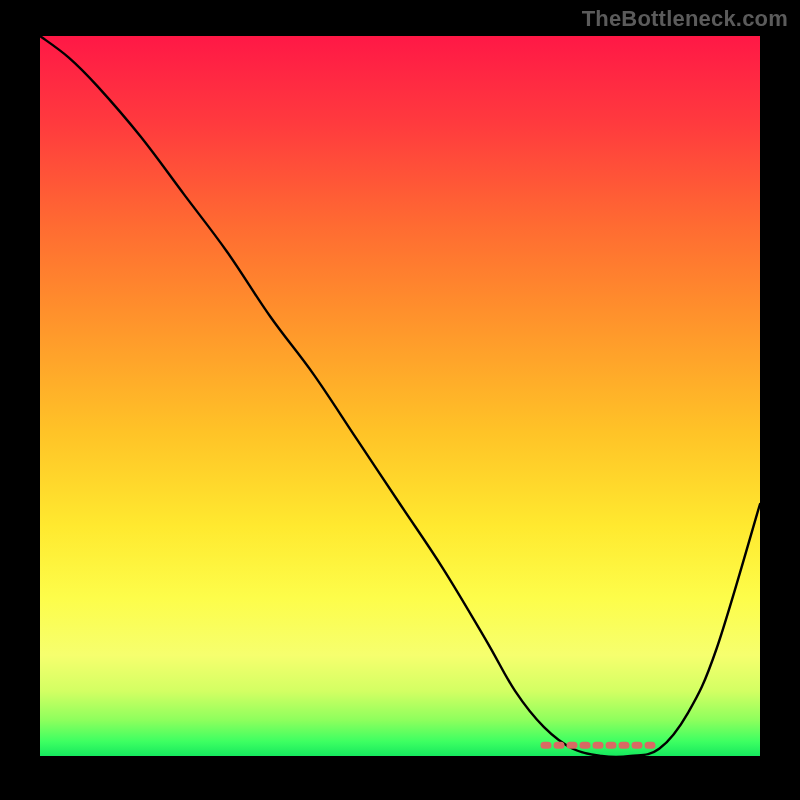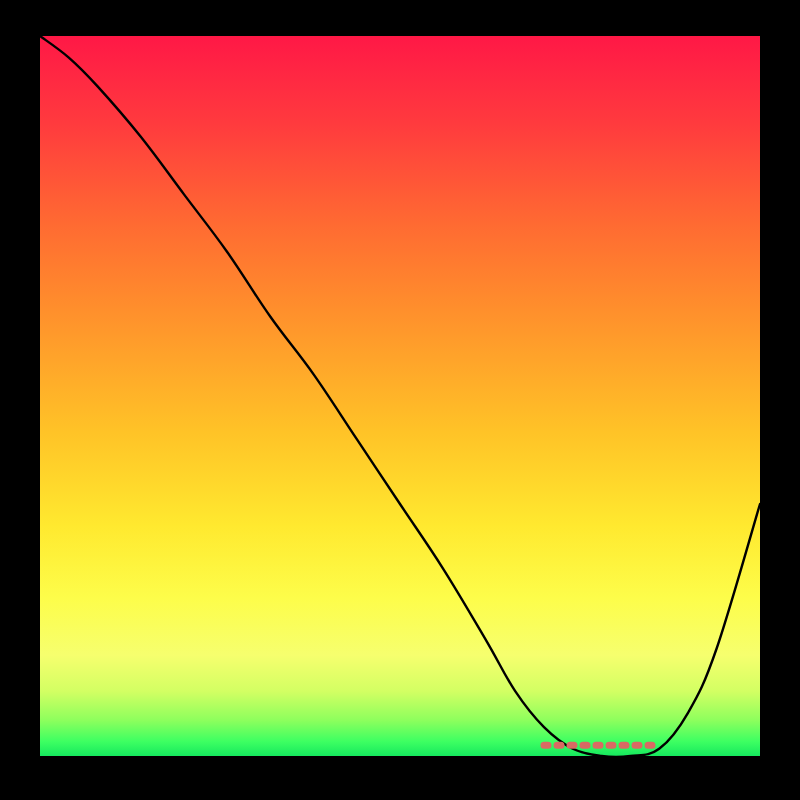--- a/index.html
+++ b/index.html
@@ -54,20 +54,21 @@
     top: 0;
     width: 720px;
     height: 720px;
   }
 </style>
 </head>
 <body>
 
 <div class="frame">
 
+  <div class="watermark">TheBottleneck.com</div>
 
   <div class="plot-area">
 
     <svg class="curve" viewBox="0 0 720 720" preserveAspectRatio="none">
       <path id="curve-path" fill="none" stroke="#000000" stroke-width="2.4" stroke-linecap="round" stroke-linejoin="round" d="M 0 0 C 5.184 3.888000000000004, 18.432000000000002 12.528000000000027, 28.8 21.600000000000023 C 39.168 30.67200000000002, 44.64 36.14399999999999, 57.6 50.39999999999998 C 70.56 64.65599999999996, 85.24800000000002 81.35999999999996, 100.80000000000001 100.79999999999995 C 116.352 120.23999999999995, 128.448 137.66399999999996, 144 158.39999999999998 C 159.552 179.136, 171.64800000000002 193.96800000000005, 187.20000000000002 216.00000000000006 C 202.752 238.03200000000007, 214.848 258.76800000000003, 230.4 280.8 C 245.952 302.832, 258.048 316.368, 273.6 338.4 C 289.15200000000004 360.43199999999996, 301.248 379.87199999999996, 316.8 403.2 C 332.35200000000003 426.528, 344.448 444.672, 360 468 C 375.552 491.328, 387.648 508.176, 403.20000000000005 532.8 C 418.75200000000007 557.424, 433.44 582.7679999999999, 446.4 604.8 C 459.35999999999996 626.832, 464.83200000000005 639.648, 475.20000000000005 655.2 C 485.56800000000004 670.7520000000001, 493.63199999999995 680.8320000000001, 503.99999999999994 691.2 C 514.3679999999999 701.568, 522.4319999999999 707.616, 532.8 712.8 C 543.168 717.9839999999999, 551.232 718.704, 561.6 720 C 571.9680000000001 721.296, 580.0319999999999 721.296, 590.4 720 C 600.768 718.704, 608.832 720.5759999999999, 619.2 712.8 C 629.5680000000001 705.024, 637.6320000000001 694.944, 648 676.8 C 658.3679999999999 658.656, 663.8399999999999 649.584, 676.8 612 C 689.76 574.416, 712.224 493.92, 720 468"></path>
       <path id="flat-path" fill="none" stroke="#d96a63" stroke-width="7" stroke-linecap="round" stroke-dasharray="4 9" d="M 503.99999999999994 709.2 L 619.2 709.2"></path>
     </svg>
 
   </div>
 </div>

